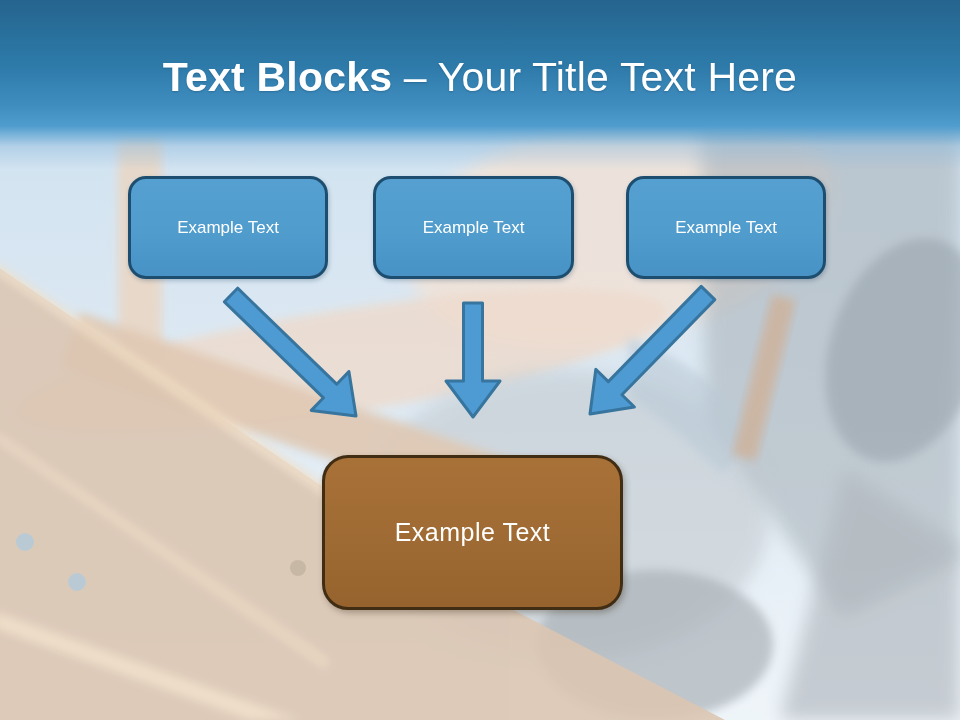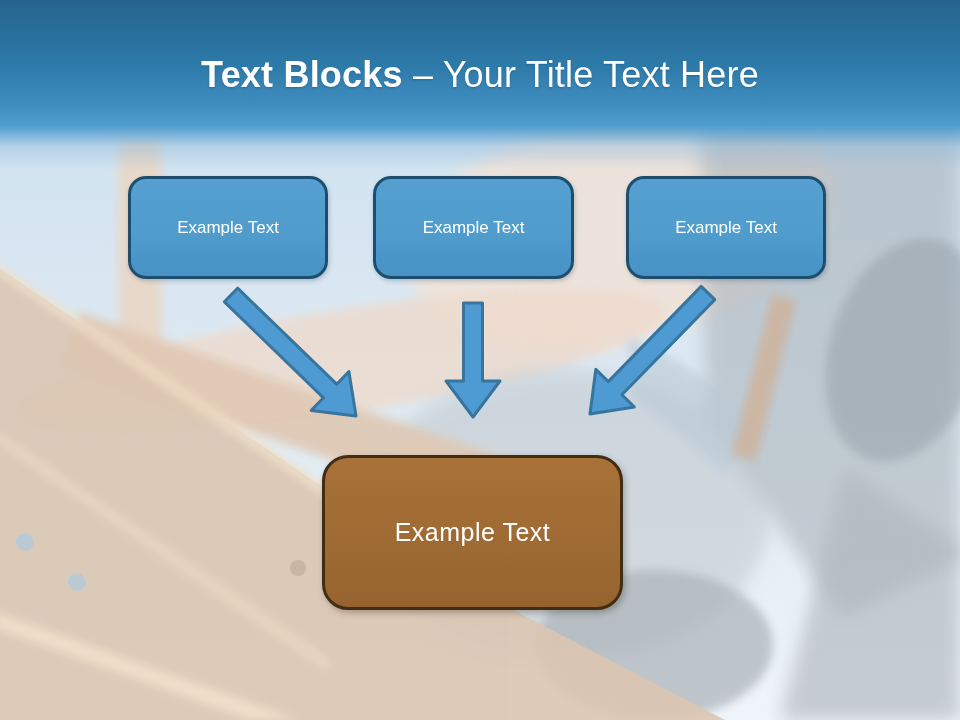--- a/index.html
+++ b/index.html
@@ -14,21 +14,21 @@
     background:linear-gradient(180deg,
       var(--band-top,#25648e) 0%,
       #2d7aa9 38%,
       #3f8dbf 62%,
       var(--band-bottom,#4f9cce) 74%,
       rgba(140,185,220,0.45) 86%,
       rgba(200,222,240,0) 100%);
   }
   .slide-title{
     position:absolute;left:0;top:54px;width:960px;z-index:3;
-    text-align:center;color:#ffffff;font-size:36px;letter-spacing:.2px;
+    text-align:center;color:#ffffff;font-size:41px;letter-spacing:.2px;
     text-shadow:0 1px 2px rgba(0,40,70,.25);
   }
   .slide-title .t-bold{font-weight:bold;}
   .text-box{
     position:absolute;z-index:4;box-sizing:border-box;
     background:linear-gradient(180deg,#55a0d1 0%,var(--accent-blue,#4f9ccd) 55%,#4892c5 100%);
     border:3px solid var(--box-border,#1d4e6f);border-radius:18px;
     display:flex;align-items:center;justify-content:center;
     color:#ffffff;font-size:17px;
     box-shadow:1px 2px 4px rgba(20,50,80,.25);

